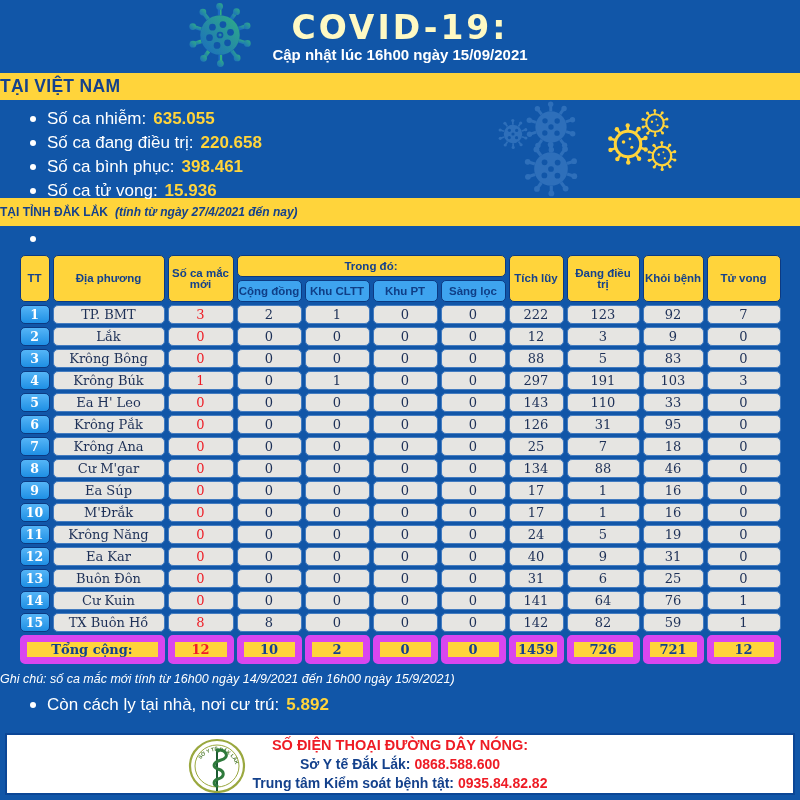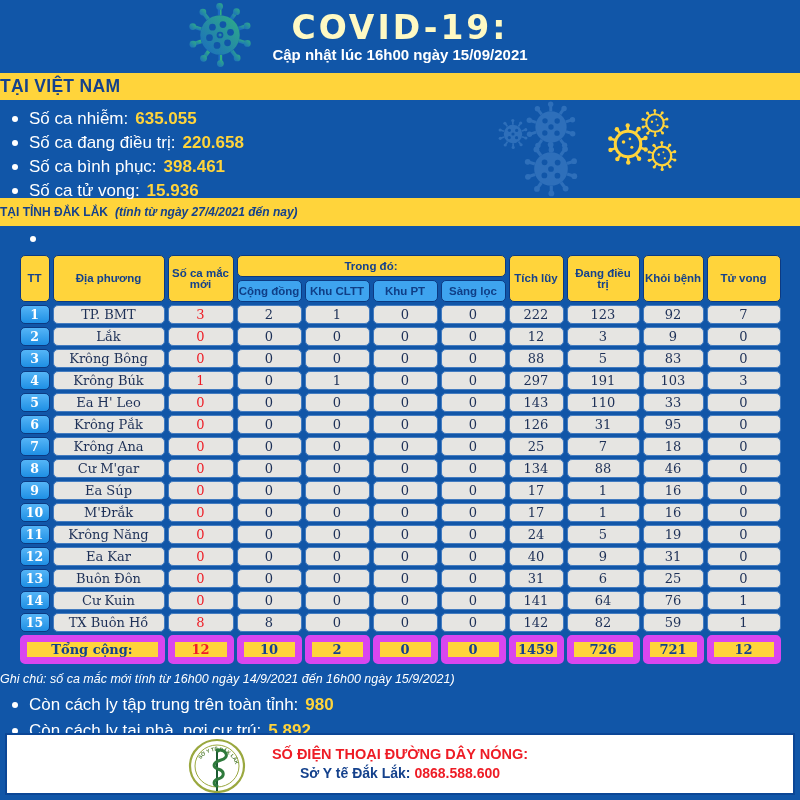--- a/index.html
+++ b/index.html
@@ -13,21 +13,21 @@
   .main-title{font-family:"DejaVu Sans",sans-serif;font-size:33px;font-weight:bold;
               letter-spacing:3px;color:#fef9c3;line-height:33px}
   .subtitle{color:#ffffff;font-size:15px;margin-top:2px;font-weight:bold}
   
   .bar{background:#ffd43b;color:#14418c;font-weight:bold;display:flex;align-items:center}
   .vn-bar{height:27px;font-size:17.5px;letter-spacing:.3px}
   .dl-bar{height:28px;font-size:12px}
   .dl-note{font-style:italic;margin-left:7px}
   
   .stats{position:relative;height:98px;padding-top:7px}
-  .stat-line,.q-line{display:flex;align-items:center;height:24px;padding-left:12px;font-size:17px}
+  .stat-line,.q-line{display:flex;align-items:center;height:24px;padding-left:30px;font-size:17px}
   .dot{width:6px;height:6px;border-radius:50%;background:#fff;margin-right:11px;flex:0 0 auto}
   .stat-label{color:#ffffff;margin-right:7px}
   .stat-value{color:#ffd43b;font-weight:bold}
   .caption-line{height:26px;display:flex;align-items:center;padding-left:30px;font-size:17px;color:#e9f1fb}
   
   table{border-collapse:separate;border-spacing:3px;table-layout:fixed;margin:0 auto}
   th,td{text-align:center;border-radius:5px;overflow:hidden;padding:0 1px;vertical-align:middle}
   .h-yellow{background:#ffd43b;color:#14418c;border:1px solid #0c3a82;
             font-size:11.5px;font-weight:bold;height:22px;line-height:11px}
   .h-blue{background:#3ea4ef;color:#0f3e86;border:1px solid #0c3a82;
@@ -540,25 +540,20 @@
           <td class="total-cell">12</td>
         </tr>
       </tbody>
   </table>
 
   <div class="note">Ghi chú: số ca mắc mới tính từ 16h00 ngày 14/9/2021 đến 16h00 ngày 15/9/2021)</div>
 
   <div class="quarantine">
       <div class="q-line">
         <span class="dot"></span>
-        <span class="stat-label">Còn cách ly tập trung trên toàn tỉnh:</span>
-        <span class="stat-value">980</span>
-      </div>
-      <div class="q-line">
-        <span class="dot"></span>
         <span class="stat-label">Còn cách ly tại nhà, nơi cư trú:</span>
         <span class="stat-value">5.892</span>
       </div>
     </div>
 
   <div class="footer">
     <span class="footer-logo">
       <svg width="60" height="58" viewBox="0 0 60 58">
         <ellipse cx="30" cy="29" rx="27" ry="26" fill="none" stroke="#9aa83f" stroke-width="2.2"></ellipse>
         <ellipse cx="30" cy="29" rx="22" ry="21" fill="none" stroke="#9aa83f" stroke-width="1"></ellipse>
@@ -570,17 +565,18 @@
         </text>
         <path d="M30 12 L30 54" stroke="#1c5a31" stroke-width="2"></path>
         <path d="M30 13 C40 12 43 21 34 23 C26 25 25 30 31 32 C38 34 38 40 31 42 C26 43.5 26 48 30 49" stroke="#2f7a3c" stroke-width="3" fill="none" stroke-linecap="round"></path>
         <circle cx="31" cy="13.5" r="2" fill="#2f7a3c"></circle>
       </svg>
     </span>
     <div class="footer-text">
       <div class="f-title">SỐ ĐIỆN THOẠI ĐƯỜNG DÂY NÓNG:</div>
       <div>
           <div class="f-line"><span>Sở Y tế Đắk Lắk: </span><span class="f-num">0868.588.600</span></div>
+          <div class="f-line"><span>Trung tâm Kiểm soát bệnh tật: </span><span class="f-num">0935.84.82.82</span></div>
         </div>
     </div>
   </div>
 
 </div>
 
 </body></html>

